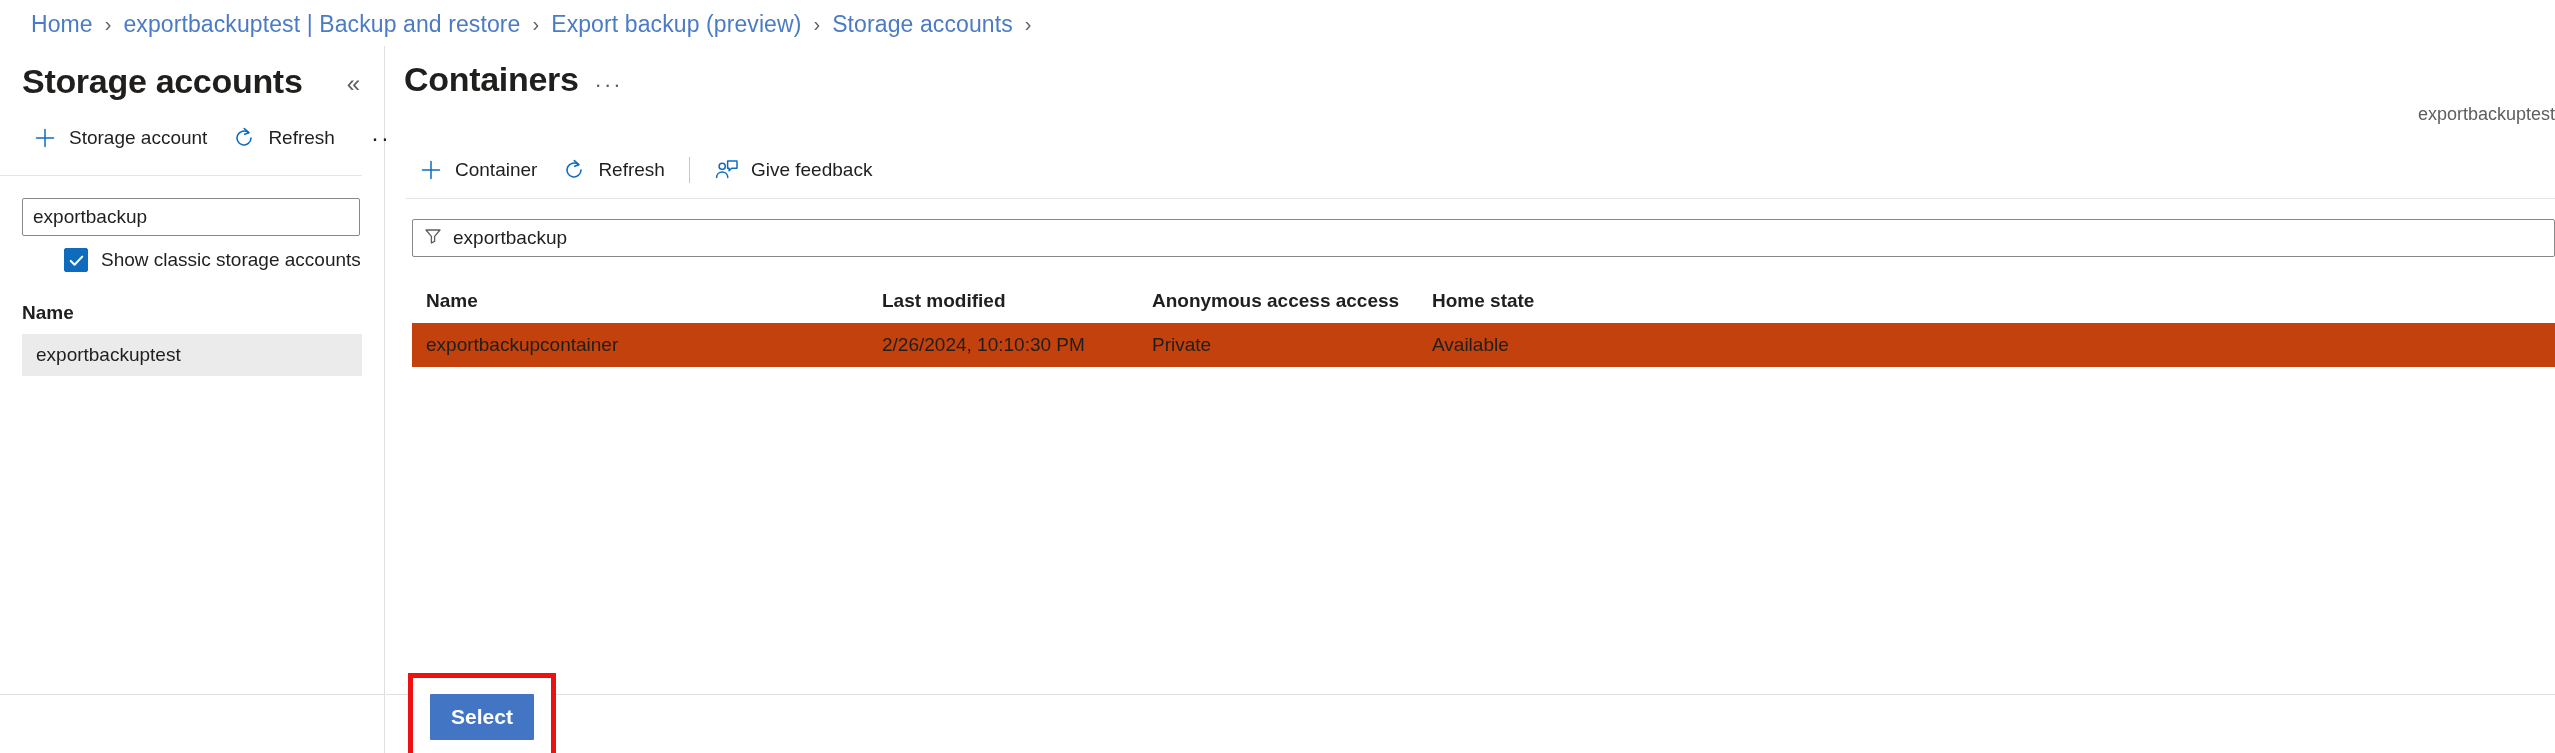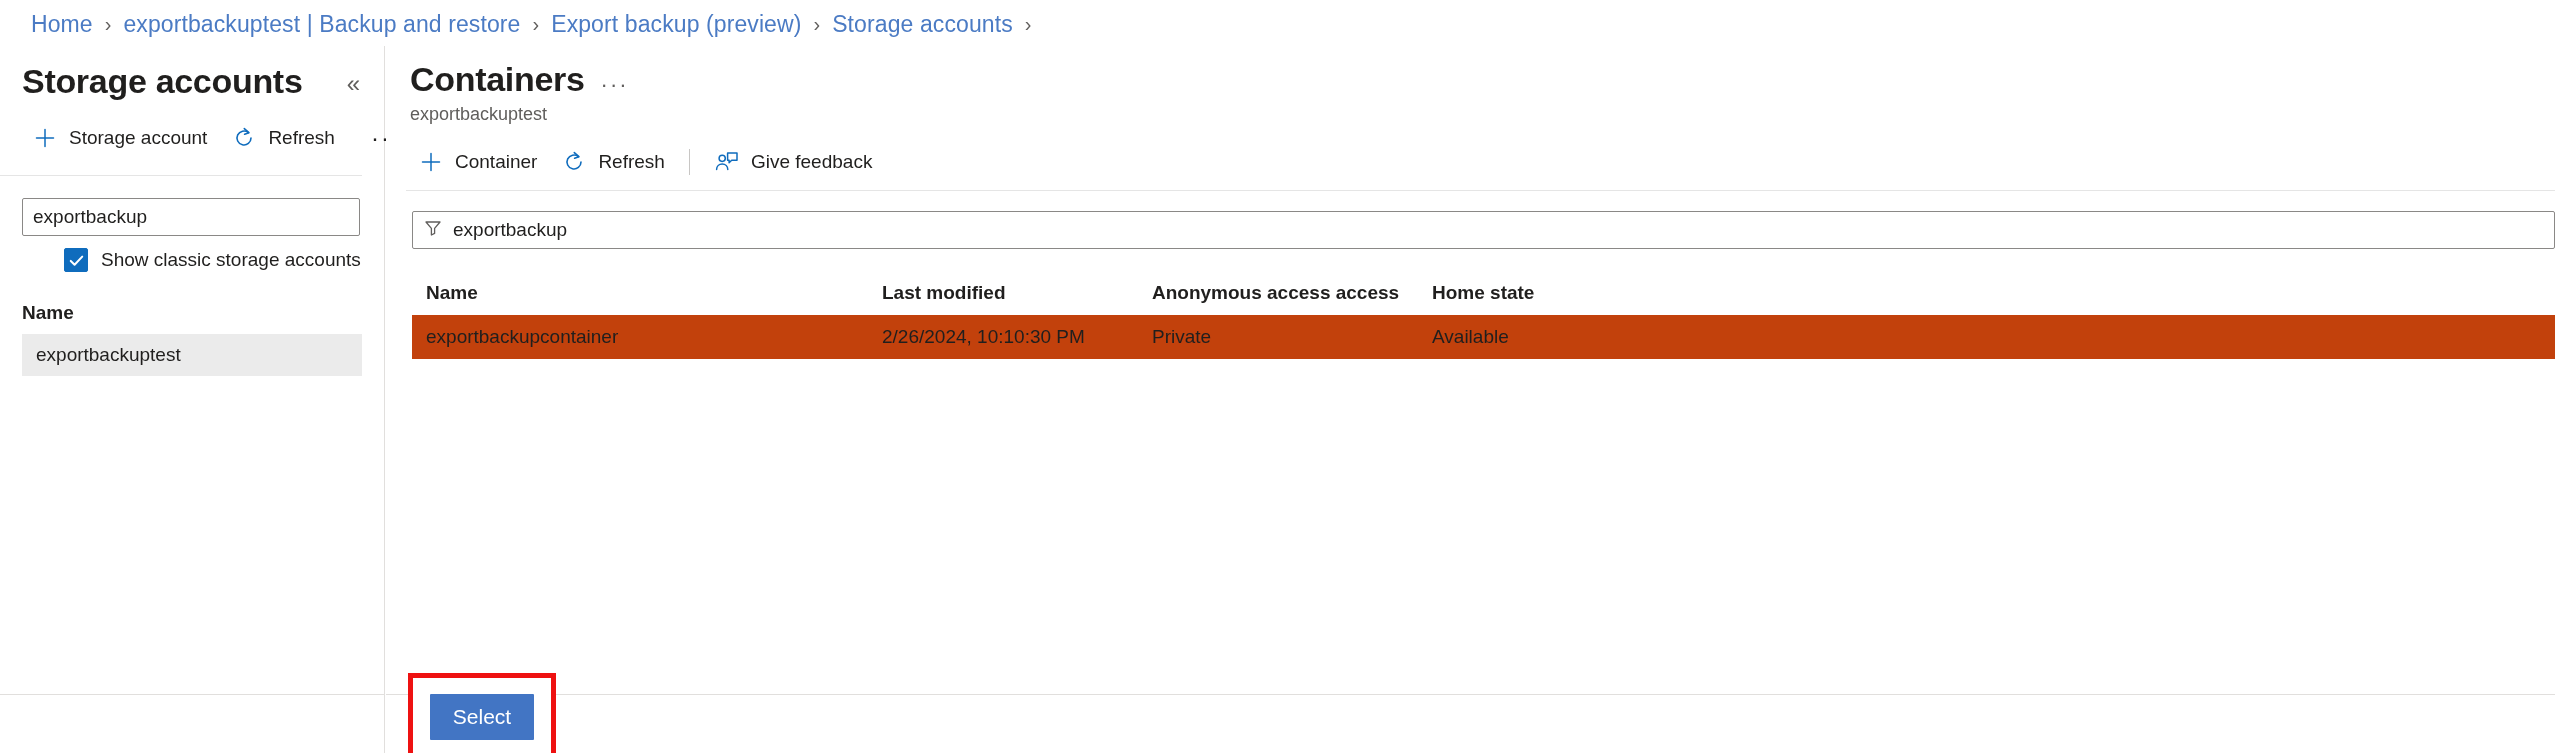--- a/index.html
+++ b/index.html
@@ -194,21 +194,21 @@
   
   #right-pane {
     position: absolute;
     top: 46px;
     left: 386px;
     right: 0;
     height: 707px;
     background: #ffffff;
   }
 
-  #right-head { padding: 12px 0 0 24px; }
+  #right-head { padding: 12px 0 0 18px; text-align: right; }
   #right-title-row {
     display: flex;
     align-items: flex-start;
   }
   #right-title {
     font-size: 34px;
     font-weight: 600;
     color: #201f1e;
     letter-spacing: -0.3px;
     line-height: 42px;
@@ -224,21 +224,21 @@
   #right-subtitle {
     font-size: 18px;
     color: #605e5c;
     margin-top: 4px;
   }
 
   #right-cmdbar {
     display: flex;
     align-items: center;
     height: 44px;
-    margin-top: 22px;
+    margin-top: 30px;
     margin-left: 20px;
     padding-bottom: 14px;
     border-bottom: 1px solid #e5e5e5;
   }
 
   #filter-wrap { padding: 20px 0 0 26px; }
   #filter-box {
     display: flex;
     align-items: center;
     height: 38px;
@@ -315,21 +315,21 @@
     align-items: center;
     justify-content: center;
   }
   #select-button {
     width: 104px;
     height: 46px;
     background: #4275c4;
     color: #ffffff;
     border: none;
     font-size: 21px;
-    font-weight: 400;
+    font-weight: 700;
     font-family: "Liberation Sans", sans-serif;
     cursor: pointer;
     border-radius: 1px;
   }
 </style>
 </head>
 <body>
 
 <div id="app">
 

